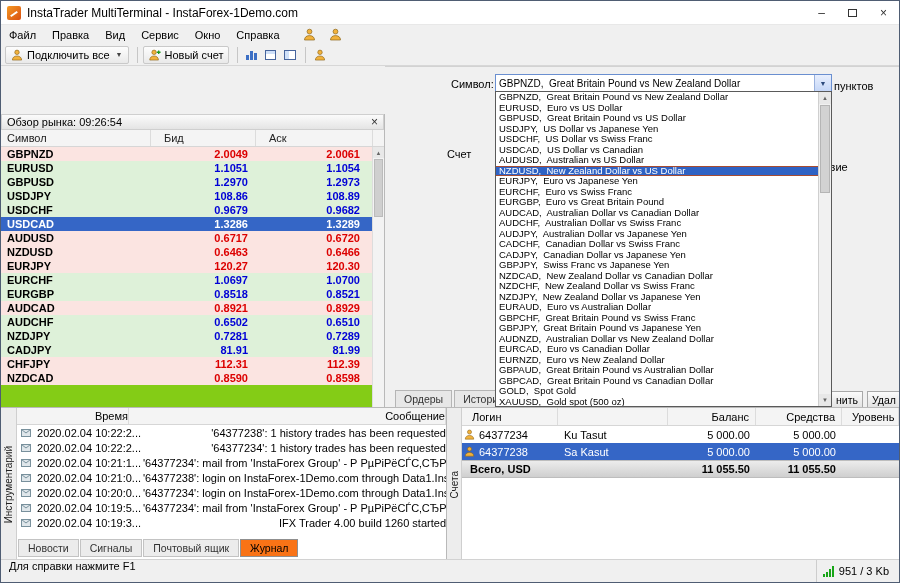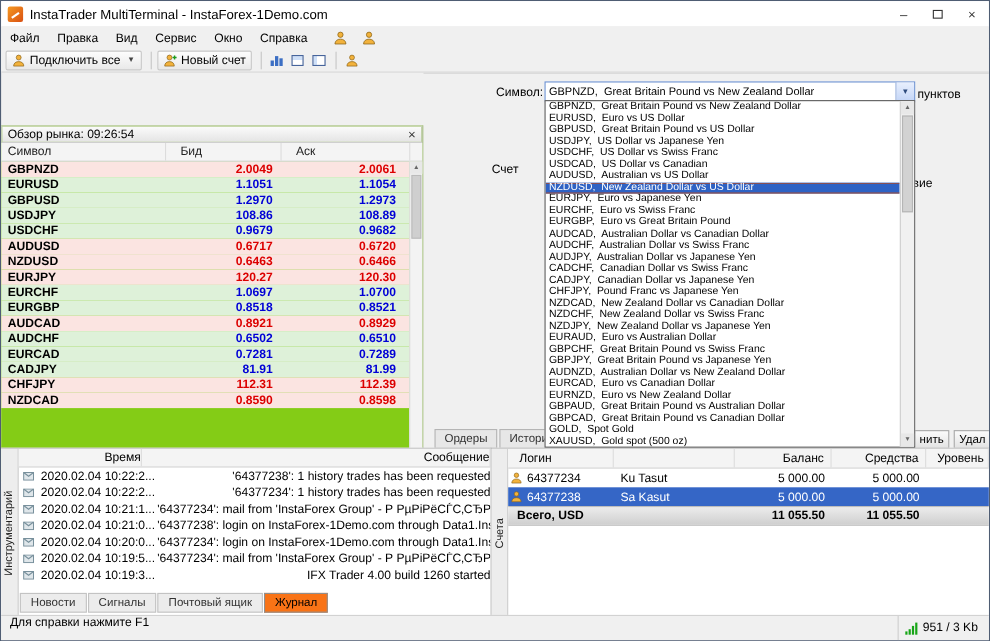--- a/index.html
+++ b/index.html
@@ -239,20 +239,25 @@
         <div class="mw-row up">
           <span class="r-sym">USDJPY</span>
           <span class="r-bid">108.86</span>
           <span class="r-ask">108.89</span>
         </div>
         <div class="mw-row up">
           <span class="r-sym">USDCHF</span>
           <span class="r-bid">0.9679</span>
           <span class="r-ask">0.9682</span>
         </div>
+        <div class="mw-row sel">
+          <span class="r-sym">USDCAD</span>
+          <span class="r-bid">1.3286</span>
+          <span class="r-ask">1.3289</span>
+        </div>
         <div class="mw-row down">
           <span class="r-sym">AUDUSD</span>
           <span class="r-bid">0.6717</span>
           <span class="r-ask">0.6720</span>
         </div>
         <div class="mw-row down">
           <span class="r-sym">NZDUSD</span>
           <span class="r-bid">0.6463</span>
           <span class="r-ask">0.6466</span>
         </div>
@@ -275,21 +280,21 @@
           <span class="r-sym">AUDCAD</span>
           <span class="r-bid">0.8921</span>
           <span class="r-ask">0.8929</span>
         </div>
         <div class="mw-row up">
           <span class="r-sym">AUDCHF</span>
           <span class="r-bid">0.6502</span>
           <span class="r-ask">0.6510</span>
         </div>
         <div class="mw-row up">
-          <span class="r-sym">EURCAD</span>
+          <span class="r-sym">NZDJPY</span>
           <span class="r-bid">0.7281</span>
           <span class="r-ask">0.7289</span>
         </div>
         <div class="mw-row up">
           <span class="r-sym">CADJPY</span>
           <span class="r-bid">81.91</span>
           <span class="r-ask">81.99</span>
         </div>
         <div class="mw-row down">
           <span class="r-sym">CHFJPY</span>
@@ -342,21 +347,21 @@
         <div class="dd-item">AUDUSD,  Australian vs US Dollar</div>
         <div class="dd-item sel">NZDUSD,  New Zealand Dollar vs US Dollar</div>
         <div class="dd-item">EURJPY,  Euro vs Japanese Yen</div>
         <div class="dd-item">EURCHF,  Euro vs Swiss Franc</div>
         <div class="dd-item">EURGBP,  Euro vs Great Britain Pound</div>
         <div class="dd-item">AUDCAD,  Australian Dollar vs Canadian Dollar</div>
         <div class="dd-item">AUDCHF,  Australian Dollar vs Swiss Franc</div>
         <div class="dd-item">AUDJPY,  Australian Dollar vs Japanese Yen</div>
         <div class="dd-item">CADCHF,  Canadian Dollar vs Swiss Franc</div>
         <div class="dd-item">CADJPY,  Canadian Dollar vs Japanese Yen</div>
-        <div class="dd-item">CHFJPY,  Pound Franc vs Japanese Yen</div>
+        <div class="dd-item">GBPJPY,  Swiss Franc vs Japanese Yen</div>
         <div class="dd-item">NZDCAD,  New Zealand Dollar vs Canadian Dollar</div>
         <div class="dd-item">NZDCHF,  New Zealand Dollar vs Swiss Franc</div>
         <div class="dd-item">NZDJPY,  New Zealand Dollar vs Japanese Yen</div>
         <div class="dd-item">EURAUD,  Euro vs Australian Dollar</div>
         <div class="dd-item">GBPCHF,  Great Britain Pound vs Swiss Franc</div>
         <div class="dd-item">GBPJPY,  Great Britain Pound vs Japanese Yen</div>
         <div class="dd-item">AUDNZD,  Australian Dollar vs New Zealand Dollar</div>
         <div class="dd-item">EURCAD,  Euro vs Canadian Dollar</div>
         <div class="dd-item">EURNZD,  Euro vs New Zealand Dollar</div>
         <div class="dd-item">GBPAUD,  Great Britain Pound vs Australian Dollar</div>

